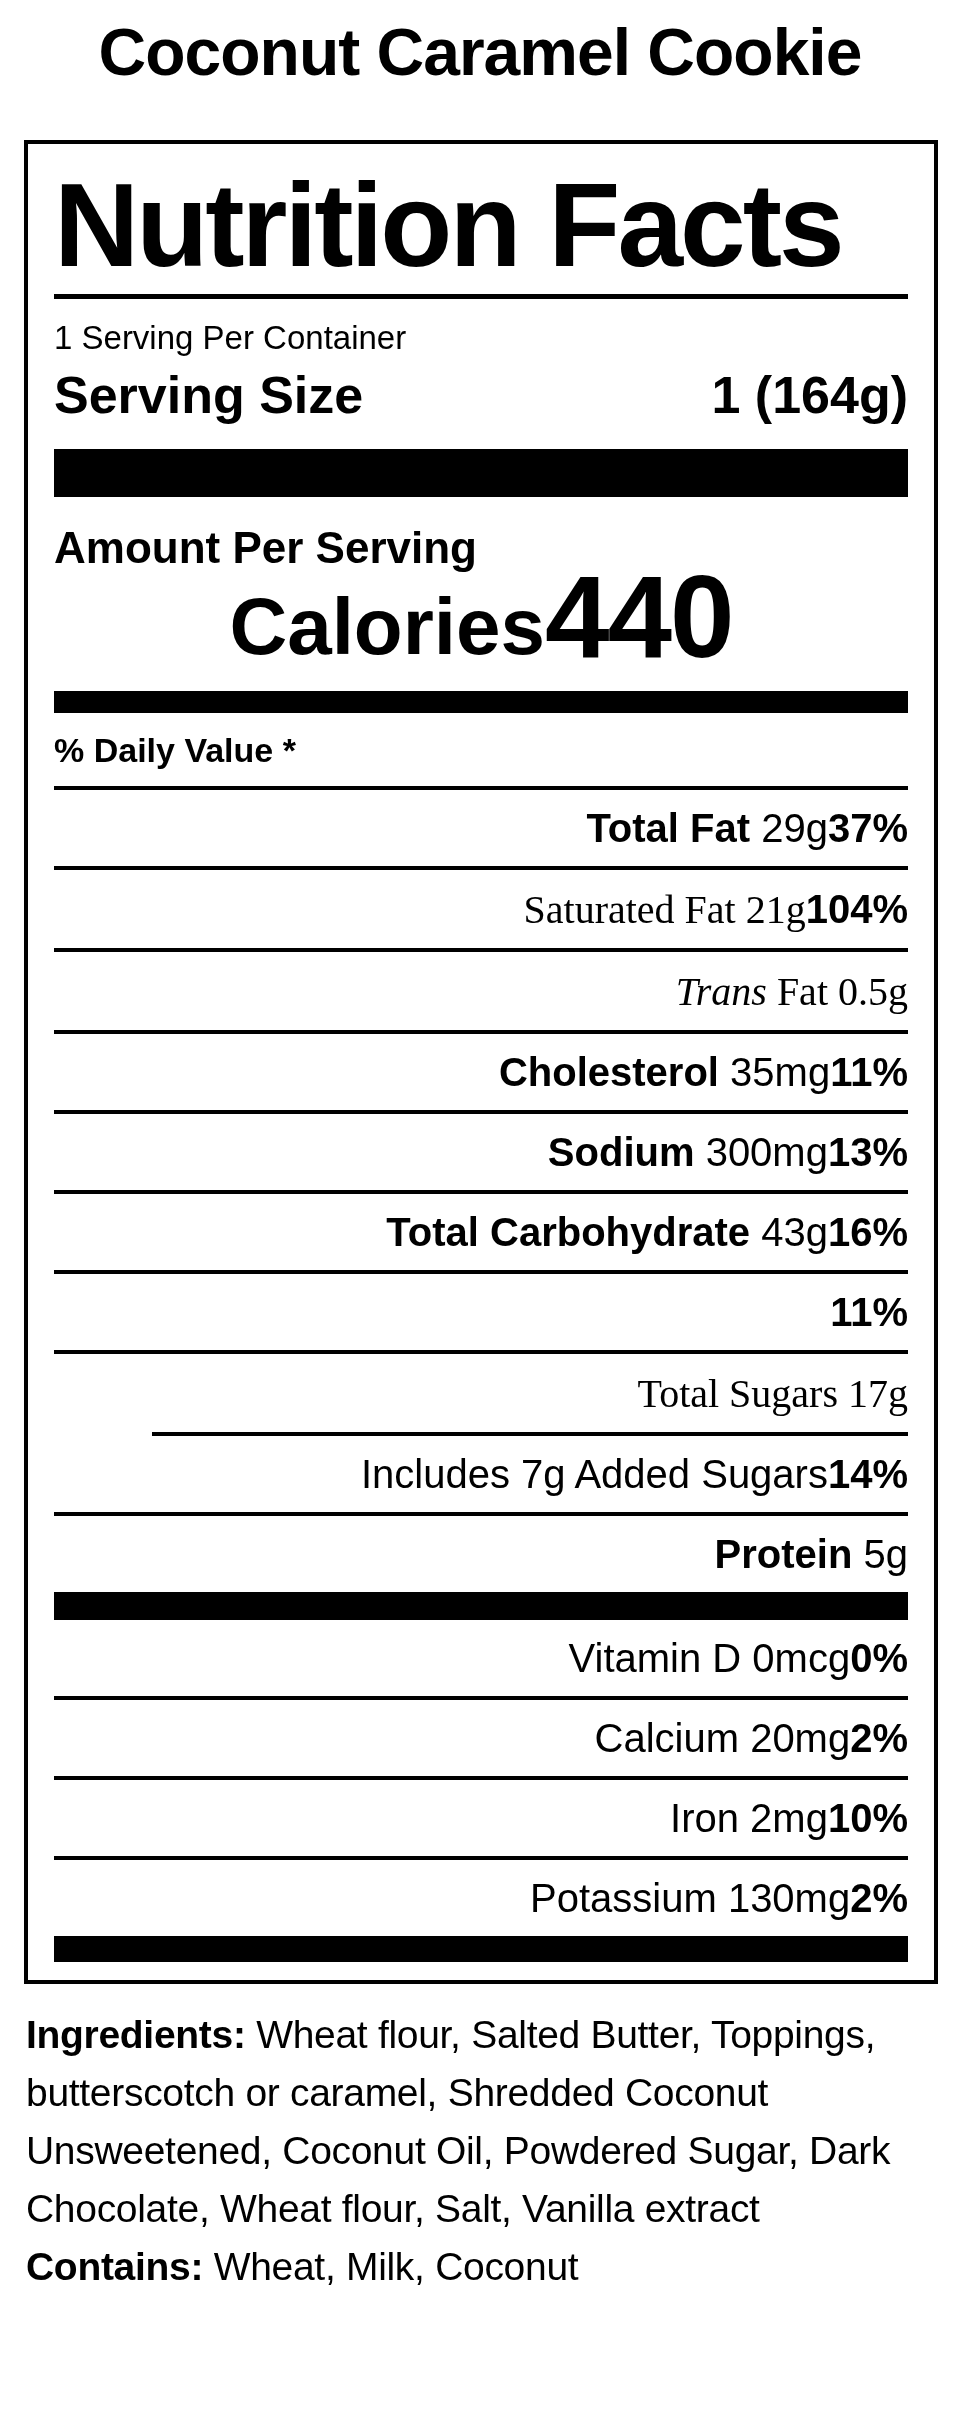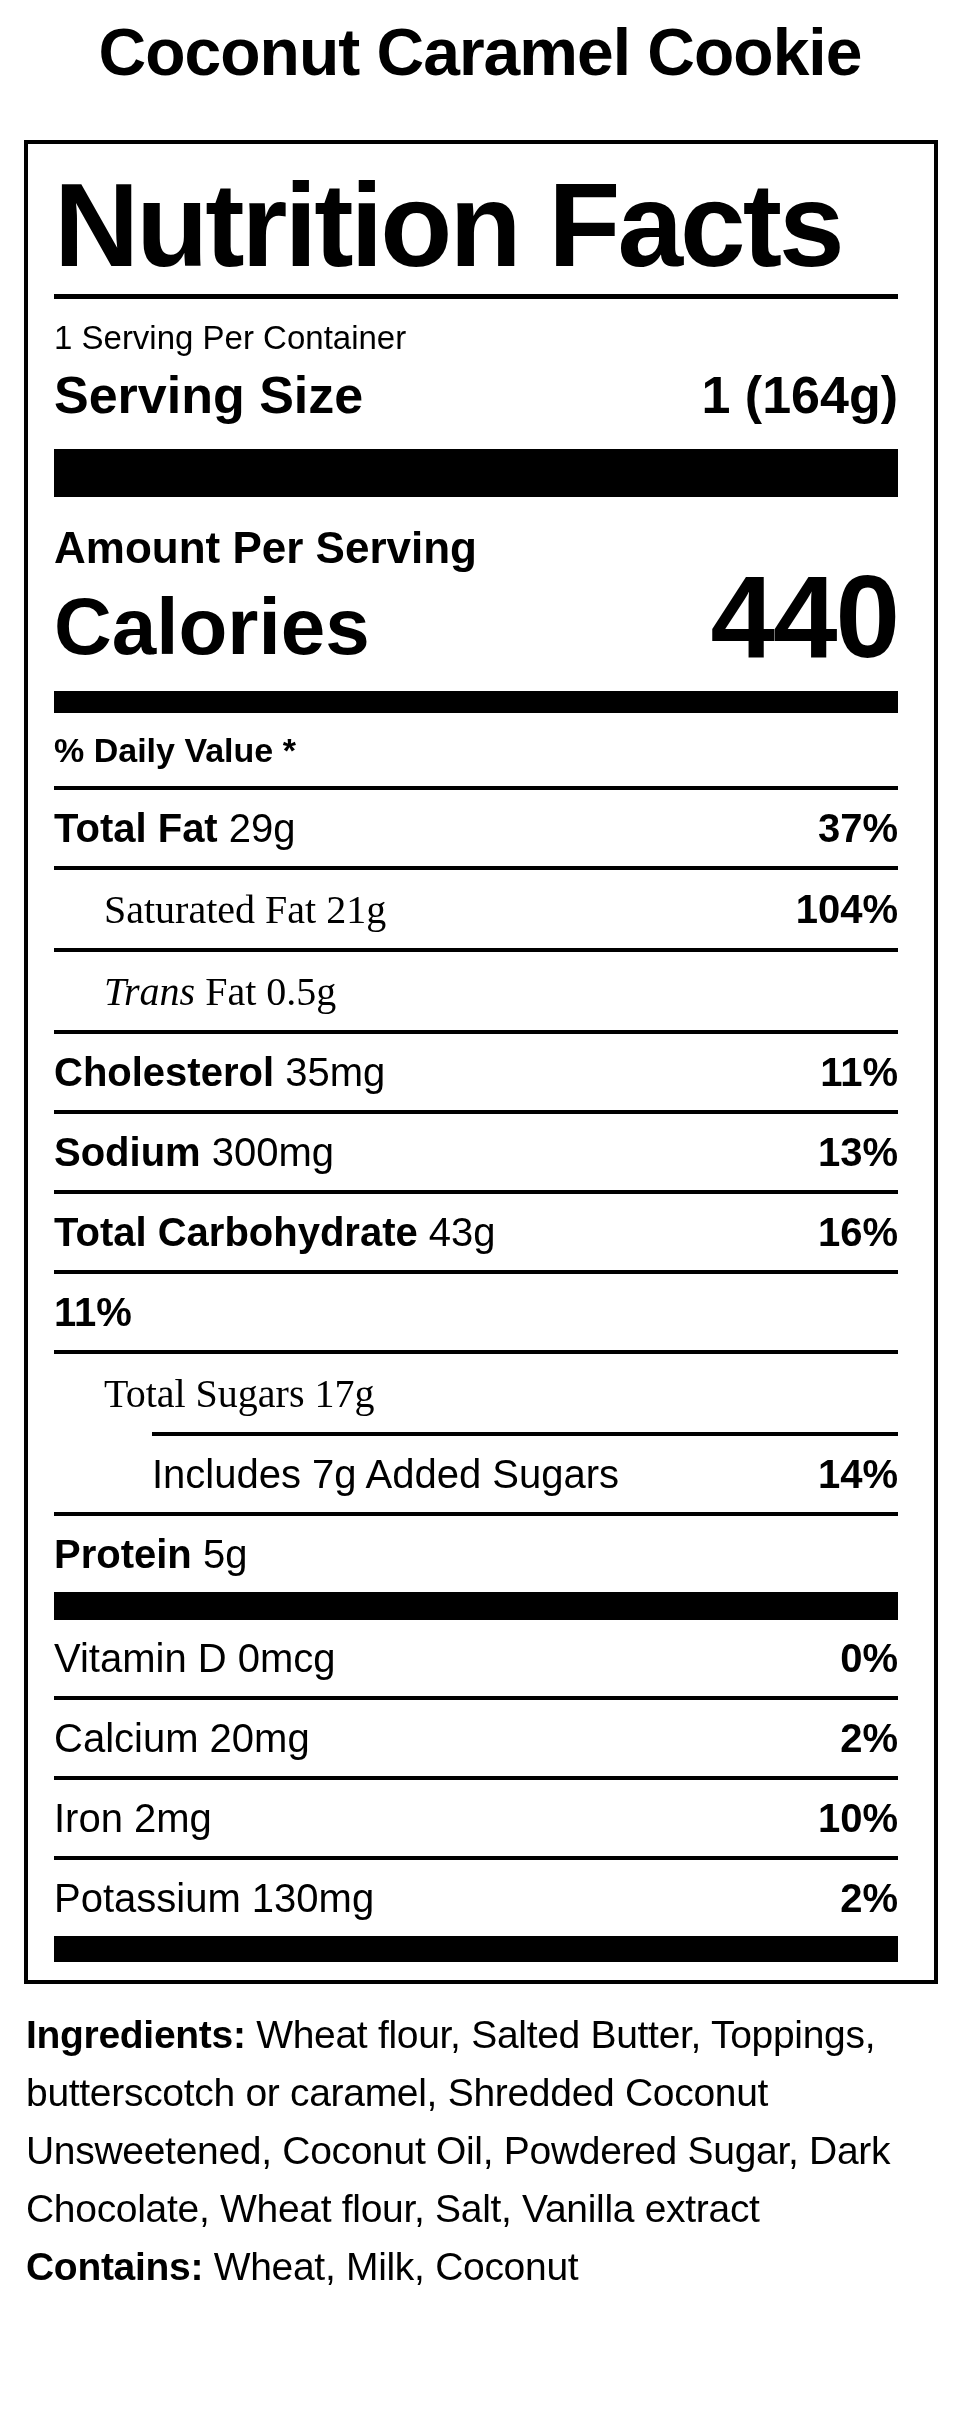--- a/index.html
+++ b/index.html
@@ -8,44 +8,44 @@
     width:960px; height:2430px; margin:0 auto; overflow:hidden;
     color:#000; font-family:"Liberation Sans","DejaVu Sans",sans-serif;
   }
   .page-title {
     text-align:center; font-weight:bold; font-size:66px; letter-spacing:-1px;
     padding-top:14px;
   }
   .nf-box {
     margin:50px 22px 0 24px;
     border:4px solid #000;
-    padding:22px 36px 18px 26px;
+    padding:22px 26px 18px 26px;
   }
   .nf-title {
     font-weight:bold; font-size:118px; letter-spacing:-3px; line-height:1.0;
     white-space:nowrap;
   }
   .header-rule { height:5px; background:#000; margin-top:10px; }
   .spc { font-size:33px; margin-top:20px; }
   .ss-row {
     display:flex; justify-content:space-between; align-items:flex-end;
     font-weight:bold; font-size:52px; margin-top:8px;
   }
   .bar { background:#000; }
   .bar-1 { height:48px; margin-top:24px; }
   .aps { font-weight:bold; font-size:44px; margin-top:26px; }
-  .cal-row { display:flex; justify-content:space-between; align-items:flex-end; margin-top:-8px; }
+  .cal-row { display:flex; justify-content:center; align-items:flex-end; margin-top:-8px; }
   .cal-label { font-weight:bold; font-size:80px; line-height:1.05; }
   .cal-value { font-weight:bold; font-size:116px; line-height:0.9; letter-spacing:-2px; }
   .bar-2 { height:22px; margin-top:22px; }
   .dv-header { text-align:left; font-weight:bold; font-size:34px; margin-top:18px; padding-bottom:16px; }
   .divider { height:4px; background:#000; }
   .divider.ind2 { margin-left:98px; }
   .nrow {
-    display:flex; justify-content:space-between; align-items:baseline;
+    display:flex; justify-content:flex-end; align-items:baseline;
     font-size:40px; padding:16px 0 15px 0;
   }
   .nrow .left.ind1 { padding-left:50px;font-family:Liberation Serif, serif; }
   .nrow .left.ind2 { padding-left:98px; }
   .nname-b { font-weight:bold; }
   .nname-i { font-style:italic; }
   .ndv { font-weight:bold; }
   .bar-3 { height:28px; }
   .bar-4 { height:26px; }
   .footnote { font-size:30px; line-height:51px; letter-spacing:-0.3px; margin-top:16px; }

